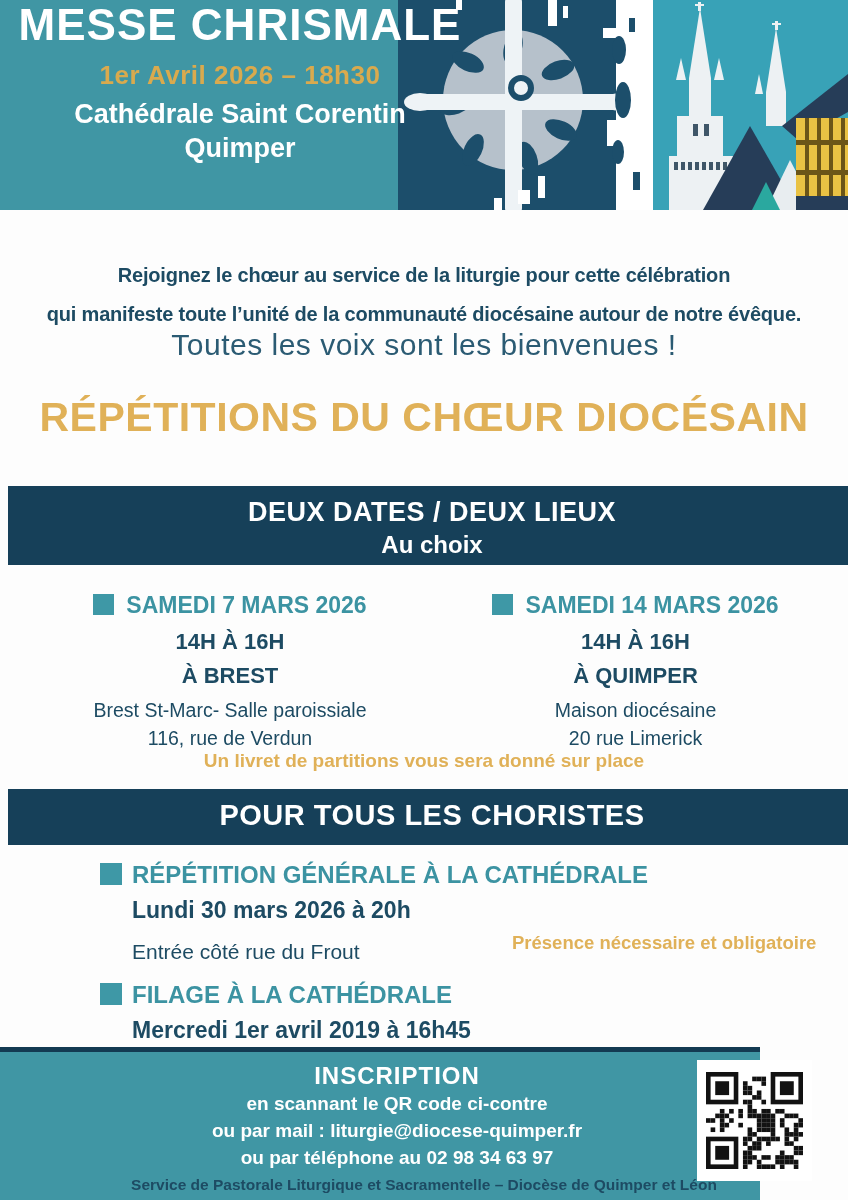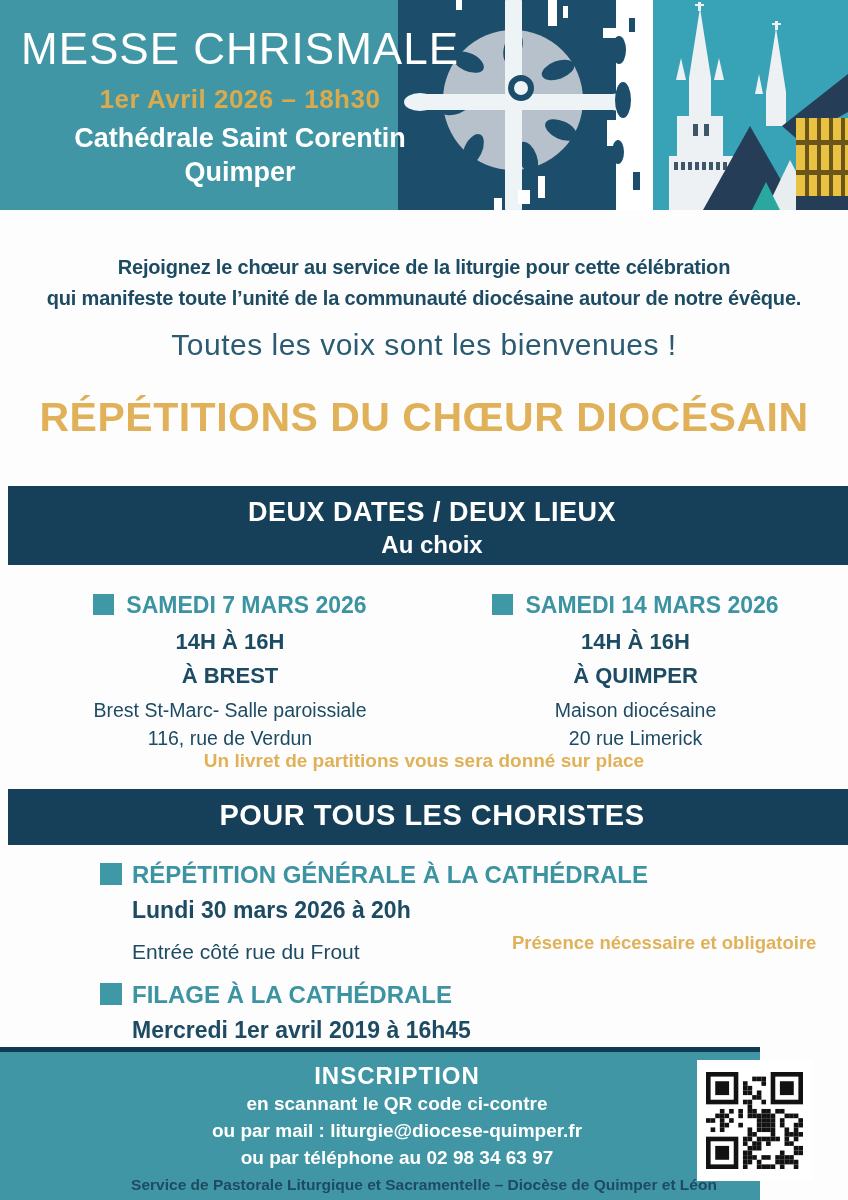--- a/index.html
+++ b/index.html
@@ -4,28 +4,28 @@
 <style>
   html,body{margin:0;padding:0;background:#e8e8e8;}
   .poster{position:relative;width:848px;height:1200px;margin:0 auto;background:#fdfdfd;
           font-family:"Liberation Sans",sans-serif;overflow:hidden;}
 
   
   .header{position:absolute;left:0;top:0;width:848px;height:210px;background:#4096a4;}
   .header-art-panel{position:absolute;left:398px;top:0;width:250px;height:210px;z-index:1;}
   .header-art-city{position:absolute;left:648px;top:0;width:200px;height:210px;z-index:1;}
   .header-text{position:absolute;left:0;top:0;width:480px;text-align:center;color:#fff;z-index:2;}
-  .header-title{margin:0;padding-top:24px;font-size:44px;font-weight:400;letter-spacing:1px;white-space:nowrap;}
+  .header-title{margin:0;font-size:44px;font-weight:700;letter-spacing:1px;white-space:nowrap;}
   .header-date{margin-top:10px;font-size:26px;font-weight:700;color:#d9aa4e;letter-spacing:.5px;}
   .header-loc{margin-top:8px;font-size:27px;font-weight:700;white-space:nowrap;}
   .header-loc2{margin-top:3px;font-size:27px;font-weight:700;}
 
   
   .intro{position:absolute;top:252px;left:0;width:848px;text-align:center;color:#1d4b63;z-index:2;}
-  .intro-line{margin:0;font-size:20px;font-weight:700;line-height:31px;letter-spacing:-.2px;}
+  .intro-line{margin:8px;font-size:20px;font-weight:700;line-height:31px;letter-spacing:-.2px;}
   .tagline{position:absolute;top:328px;left:0;width:848px;text-align:center;
            font-size:30px;font-weight:400;color:#2b5b73;letter-spacing:.5px;}
   .gold-heading{position:absolute;top:394px;left:0;width:848px;margin:0;text-align:center;
                 font-size:41px;font-weight:800;color:#e0b158;letter-spacing:.5px;white-space:nowrap;}
 
   
   .band{position:absolute;left:8px;width:848px;background:#164059;color:#fff;text-align:center;}
   .band1{top:486px;height:79px;}
   .band1-title{padding-top:11px;font-size:27px;font-weight:700;letter-spacing:.5px;}
   .band1-sub{font-size:24px;font-weight:700;margin-top:3px;}

